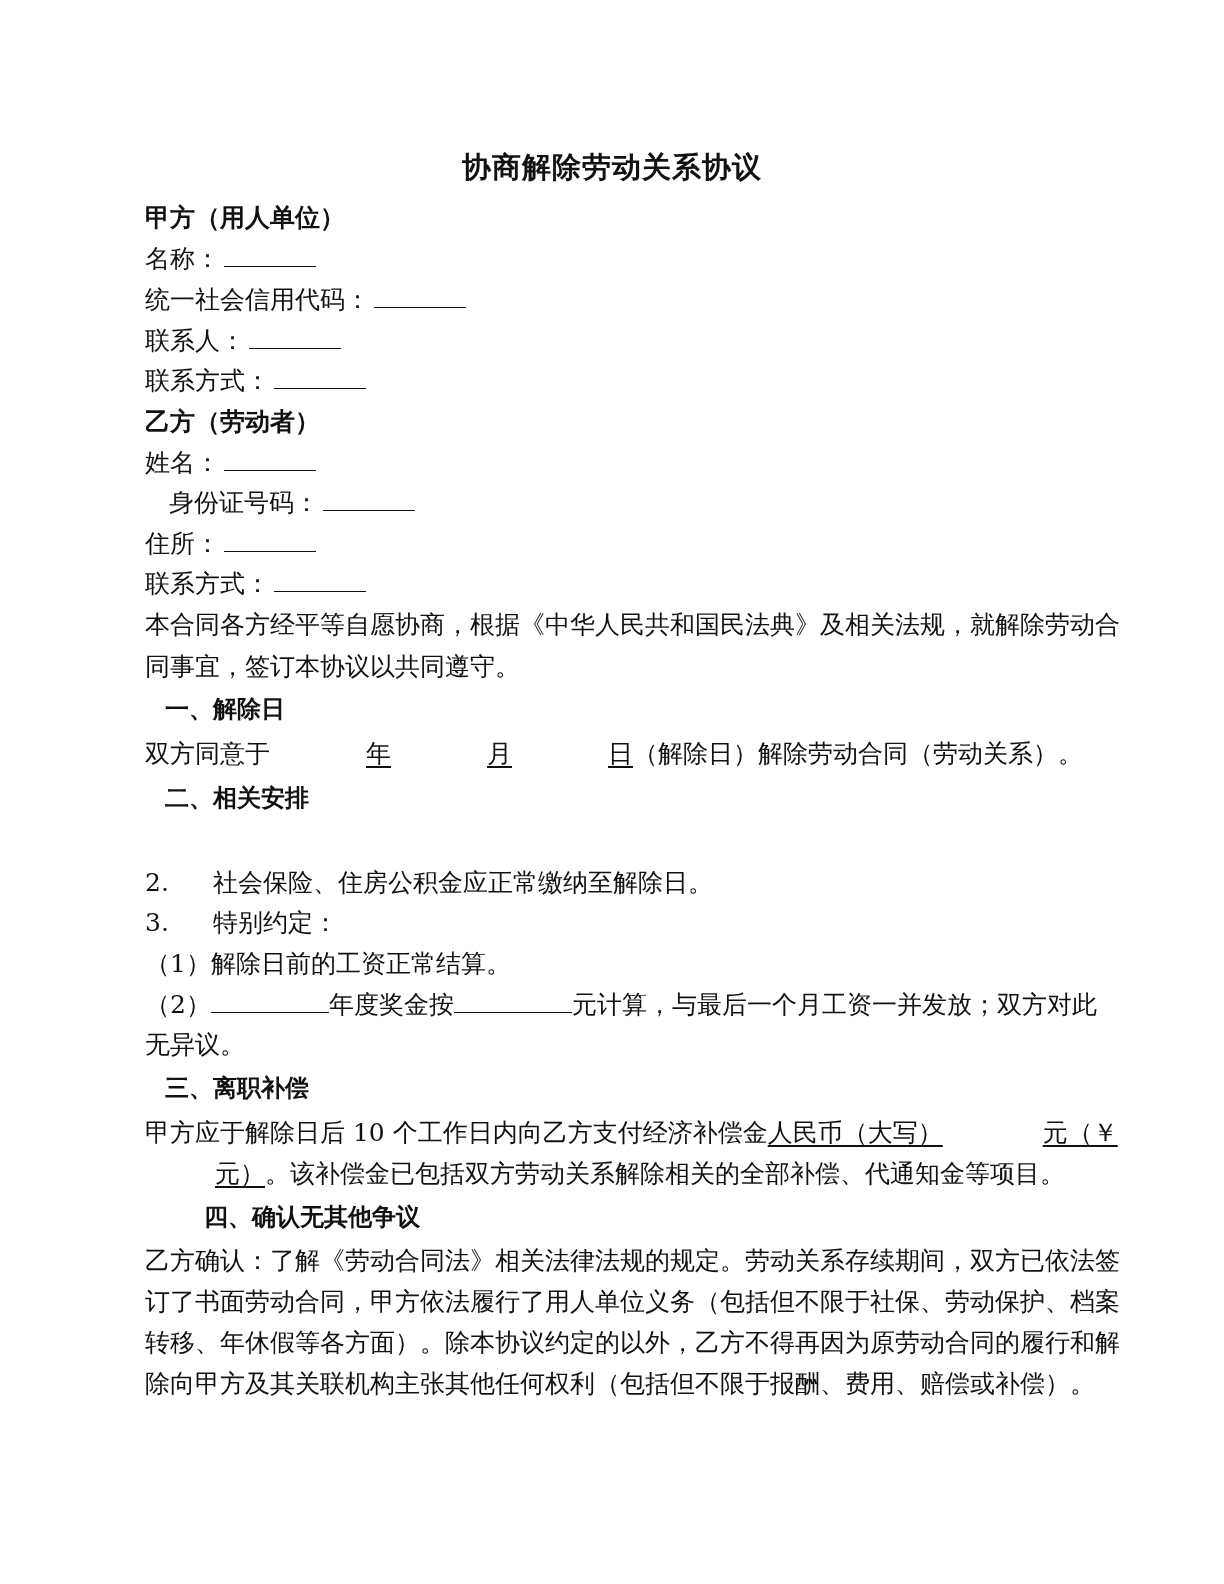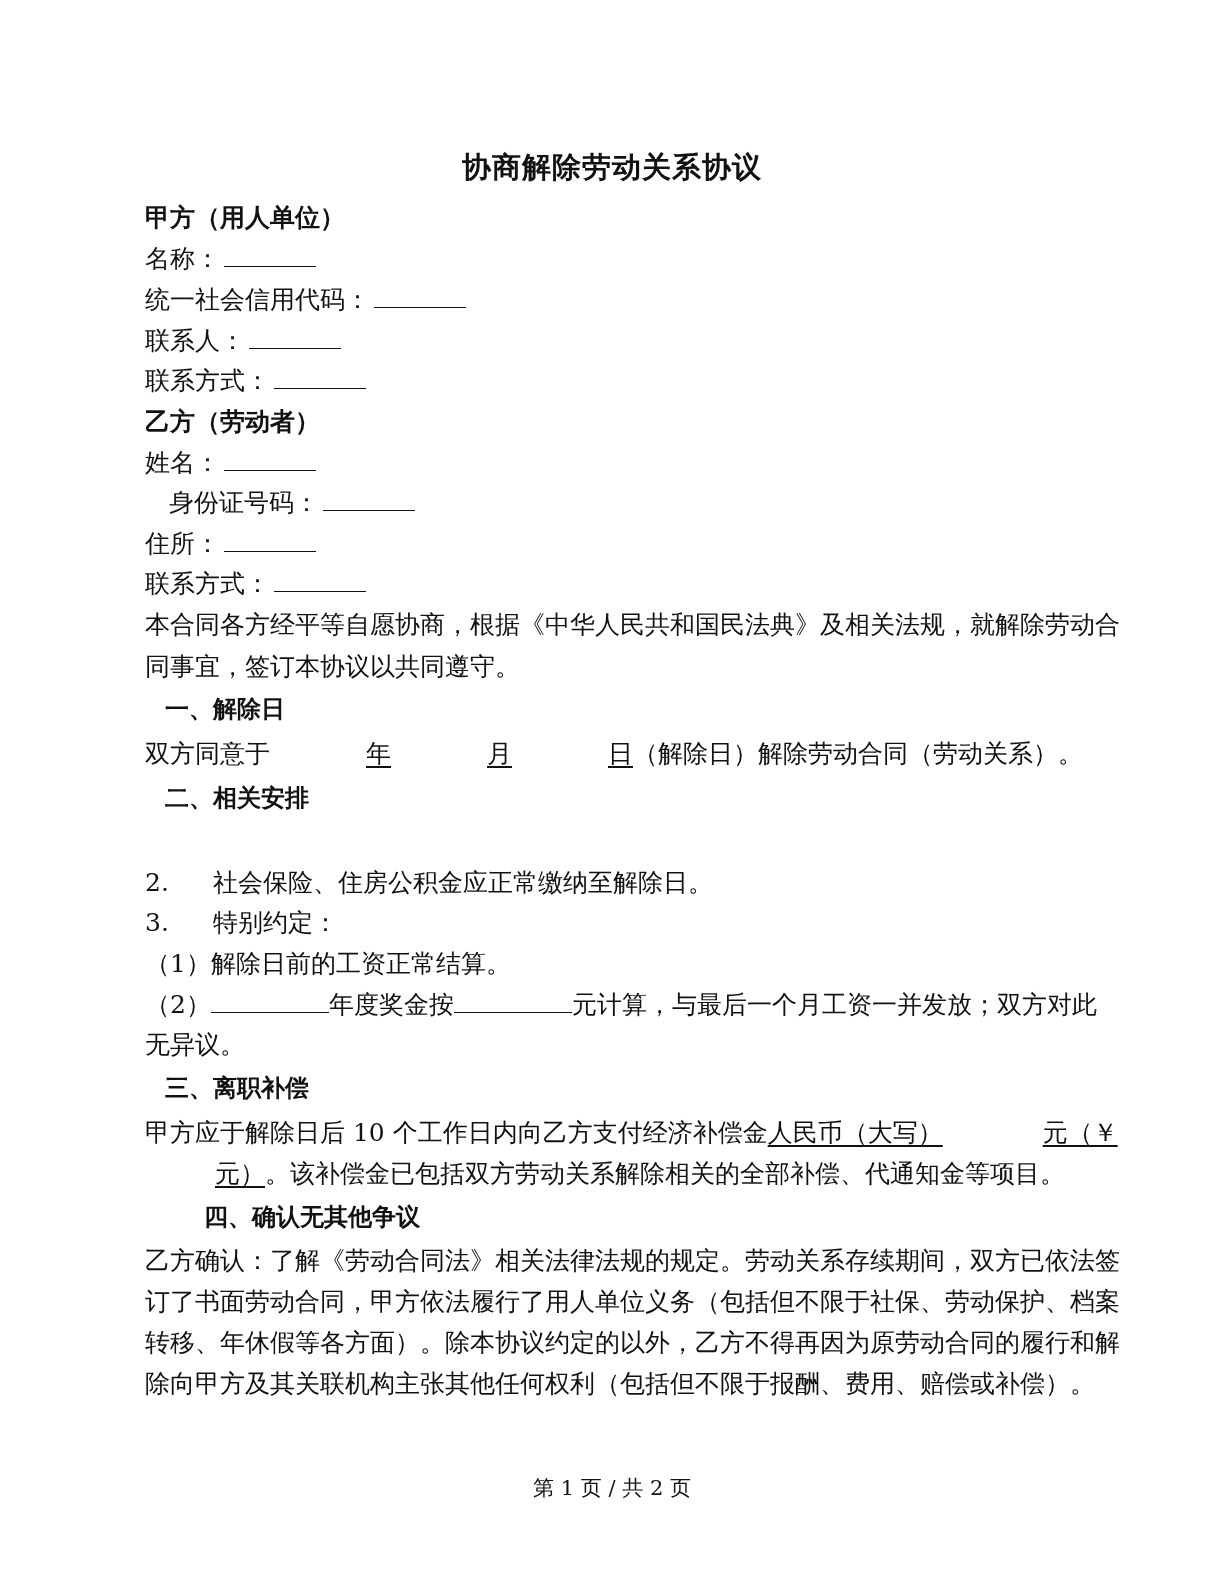--- a/index.html
+++ b/index.html
@@ -105,14 +105,13 @@
   </div>
 
   <div class="h" style="top:1195px;margin-left:39px;">
     <span class="num">四、</span><span>确认无其他争议</span>
   </div>
   <div class="line" style="top:1240px;">乙方确认：了解《劳动合同法》相关法律法规的规定。劳动关系存续期间，双方已依法签</div>
   <div class="line" style="top:1322px;">转移、年休假等各方面）。除本协议约定的以外，乙方不得再因为原劳动合同的履行和解</div>
   <div class="line" style="top:1281px;">订了书面劳动合同，甲方依法履行了用人单位义务（包括但不限于社保、劳动保护、档案</div>
   <div class="line" style="top:1363px;">除向甲方及其关联机构主张其他任何权利（包括但不限于报酬、费用、赔偿或补偿）。</div>
 
-  <div class="footer">第 1 页  / 共 2 页</div>
 </div>
 
 </body></html>

